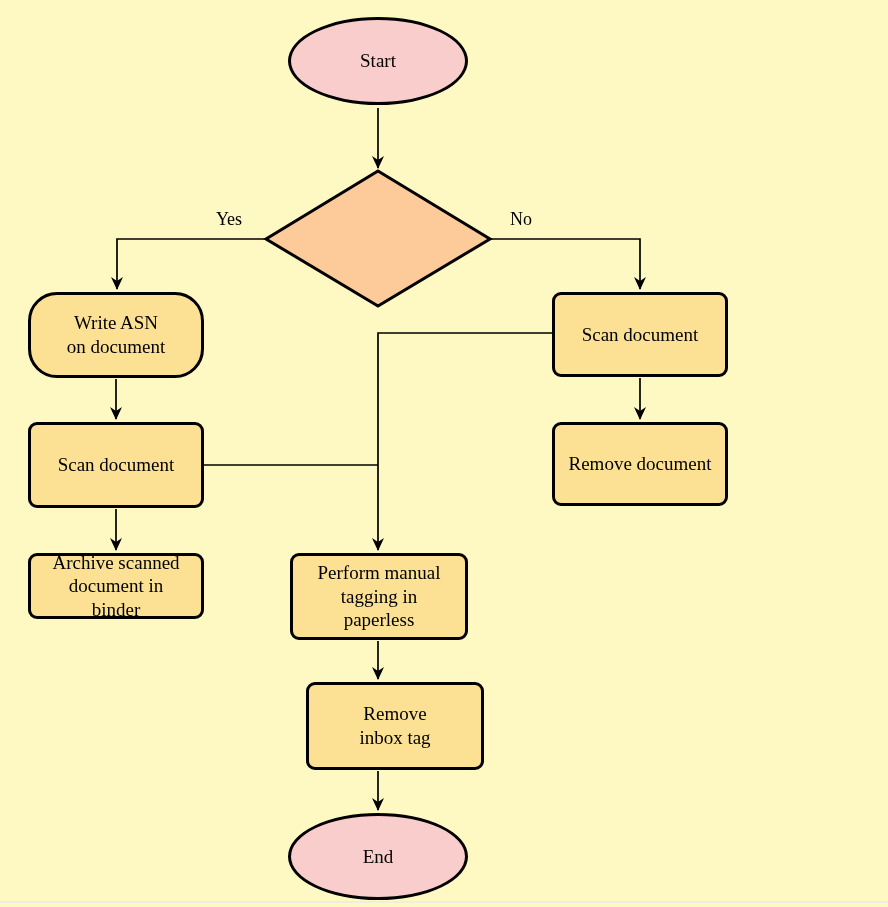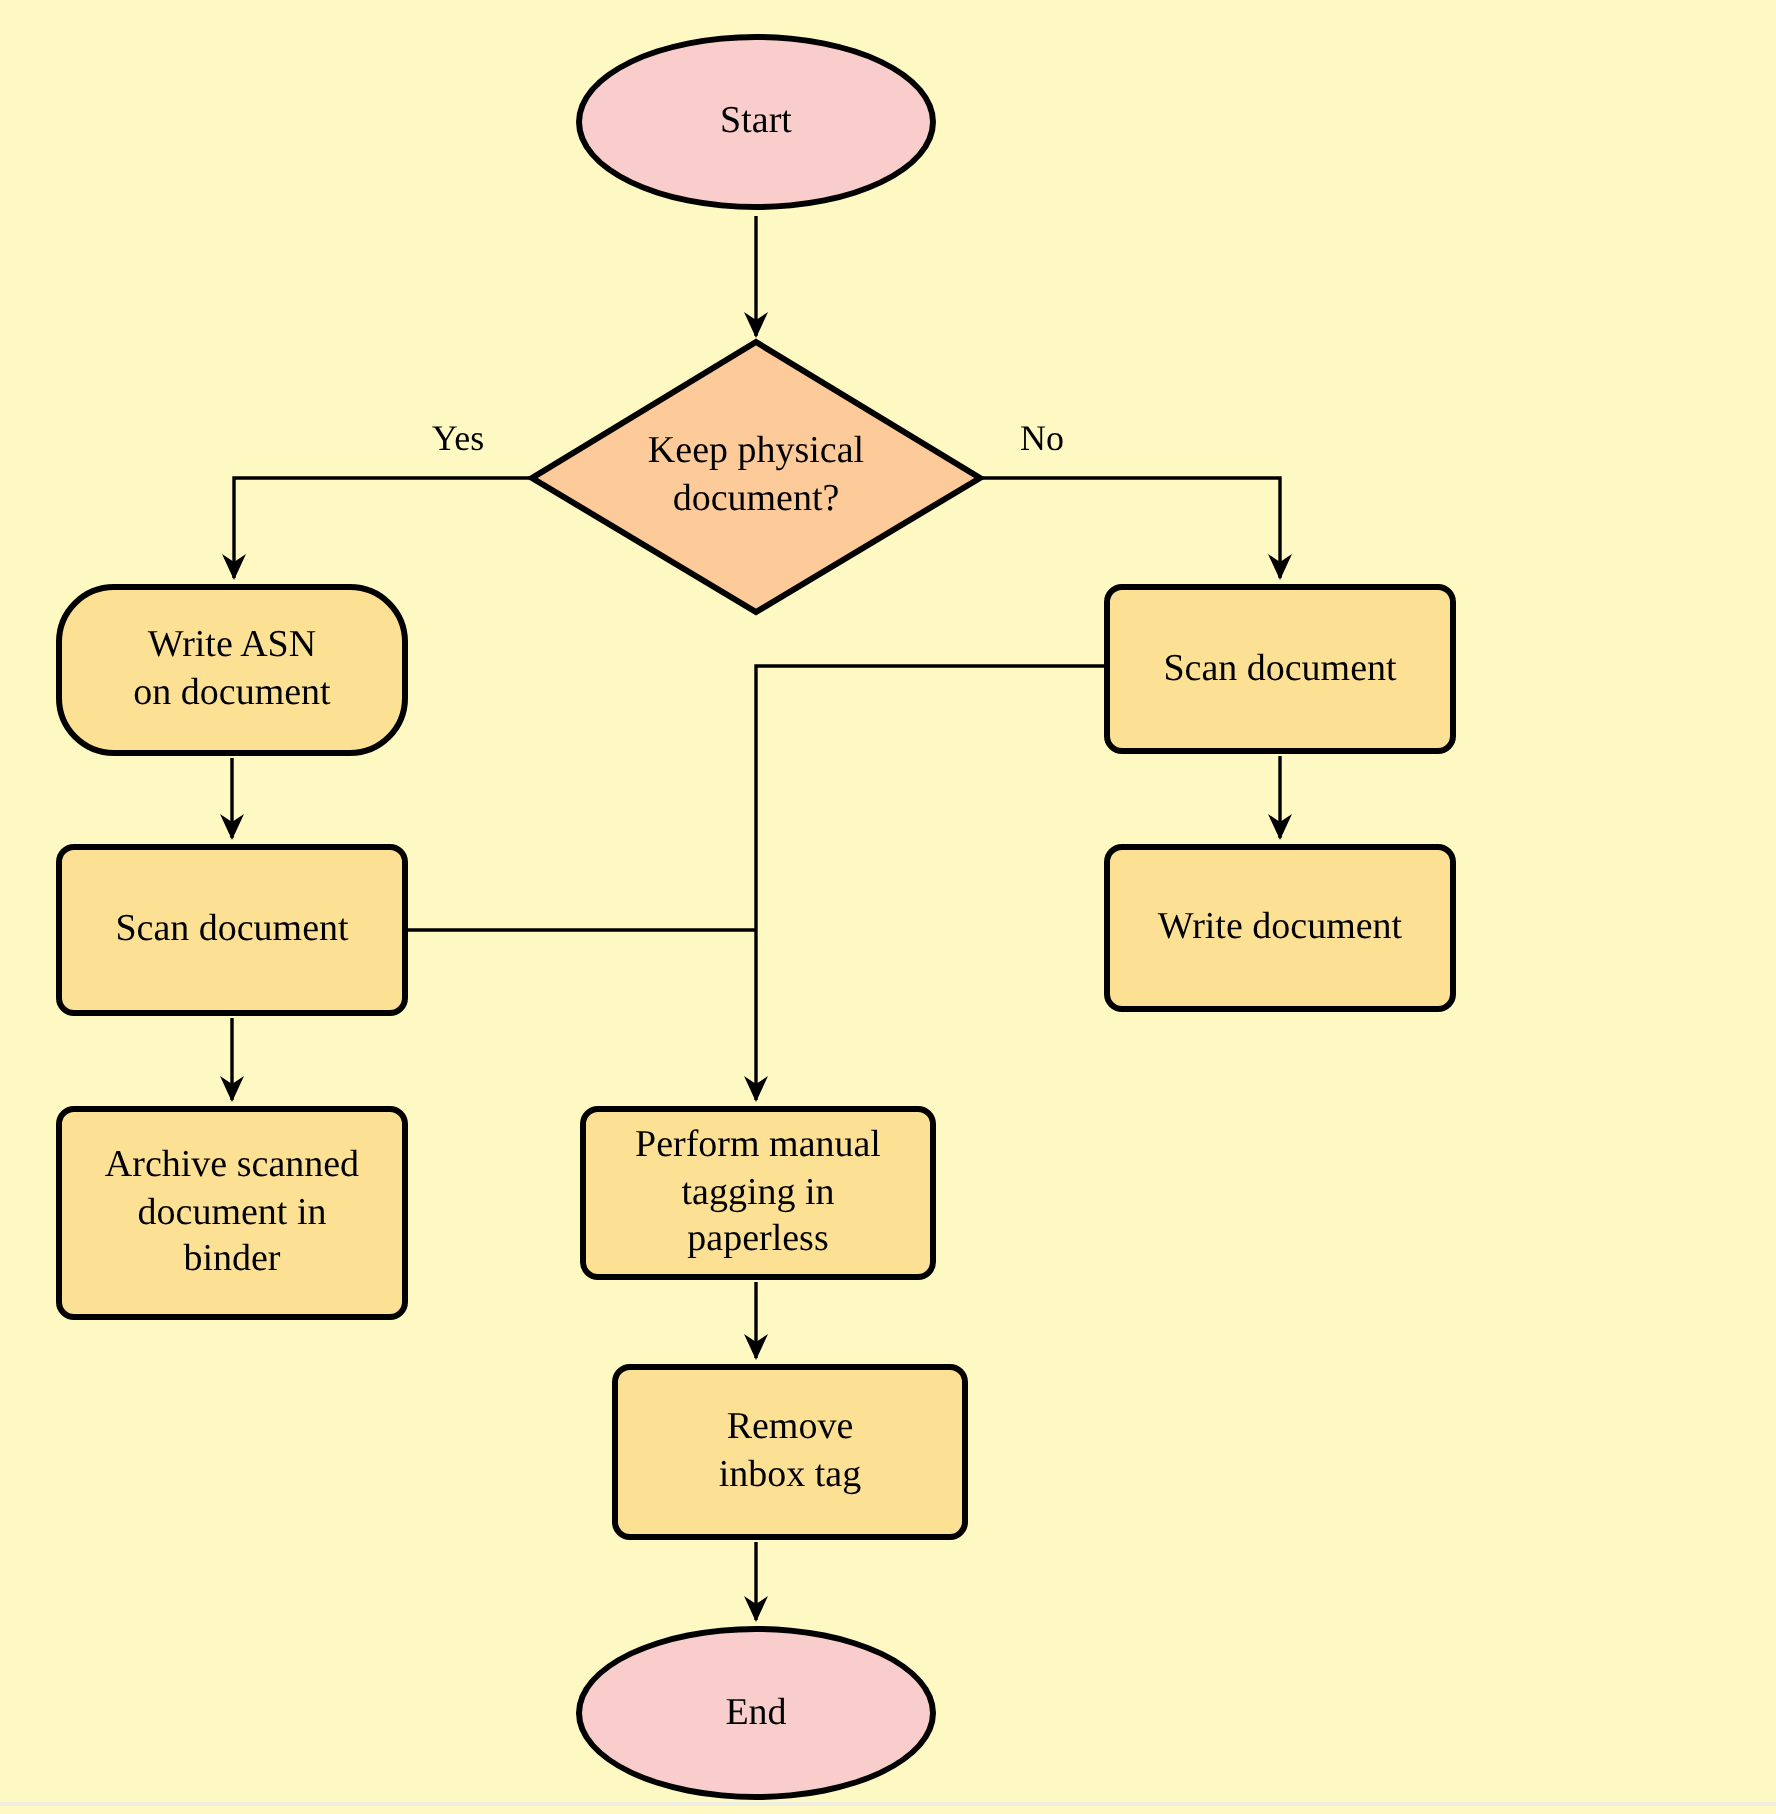--- a/index.html
+++ b/index.html
@@ -44,21 +44,21 @@
   .bottom-edge-line {
     position:absolute; left:0; top:901px; width:888px; height:2px;
     background:#f0eee3;
   }
 
   
   #node-start      { left:288px; top:17px;  width:180px; height:88px; }
   #decision-label  { left:280px; top:203px; width:196px; height:70px; }
   #node-write-asn  { left:28px;  top:292px; width:176px; height:86px;border-radius:29px; }
   #node-scan-left  { left:28px;  top:422px; width:176px; height:86px; }
-  #node-archive    { left:28px;  top:553px; width:176px; height:107px; }
+  #node-archive    { left:28px;  top:553px; width:176px; height:66px; }
   #node-scan-right { left:552px; top:292px; width:176px; height:85px; }
   #node-trash      { left:552px; top:422px; width:176px; height:84px; }
   #node-perform    { left:290px; top:553px; width:178px; height:87px; }
   #node-remove     { left:290px; top:682px; width:178px; height:88px;margin-left:16px; }
   #node-end        { left:288px; top:813px; width:180px; height:87px; }
   #label-yes       { left:203px; top:209px; width:52px; }
   #label-no        { left:496px; top:209px; width:50px; }
 </style>
 </head>
 <body>
@@ -81,39 +81,37 @@
     <path class="wire" marker-end="url(#arrowhead)" d="M552 333 L378 333 L378 550"></path>
     <path class="wire" d="M204 465 L378 465"></path>
     <path class="wire" marker-end="url(#arrowhead)" d="M378 641 L378 679"></path>
     <path class="wire" marker-end="url(#arrowhead)" d="M378 771 L378 810"></path>
 
     <polygon class="diamond" points="378,171 490,239 378,306 266,239"></polygon>
   </svg>
 
   <div class="node terminator" id="node-start">Start</div>
 
-  <div class="node diamond-label" id="decision-label">Keep physical
-document?</div>
 
   <div class="edge-label" id="label-yes">Yes</div>
 
   <div class="edge-label" id="label-no">No</div>
 
   <div class="node rect" id="node-write-asn">Write ASN
 on document</div>
 
   <div class="node rect" id="node-scan-left">Scan document</div>
 
   <div class="node rect" id="node-archive">Archive scanned
 document in
 binder</div>
 
   <div class="node rect" id="node-scan-right">Scan document</div>
 
-  <div class="node rect" id="node-trash">Write document</div>
+  <div class="node rect" id="node-trash">Remove document</div>
 
   <div class="node rect" id="node-perform">Perform manual
 tagging in
 paperless</div>
 
 
   <div class="node rect" id="node-remove">Remove
 inbox tag</div>
 
   <div class="node terminator" id="node-end">End</div>

